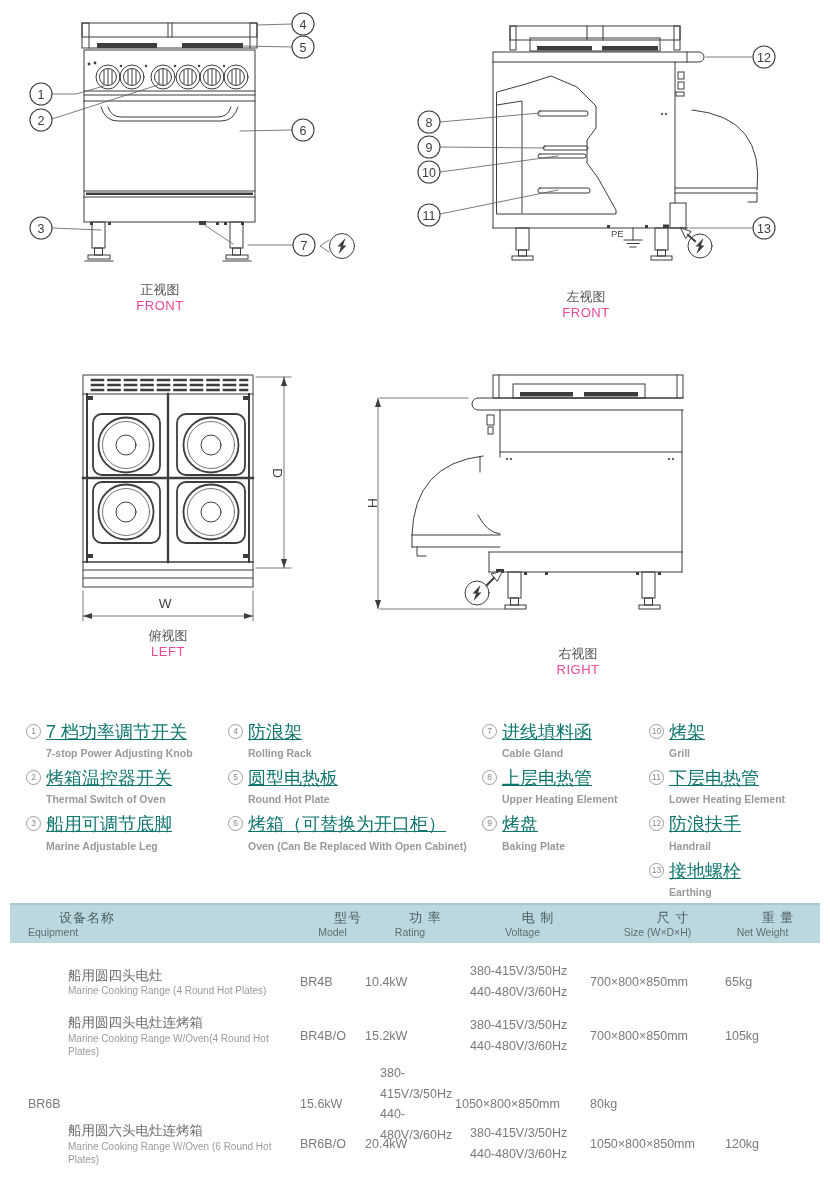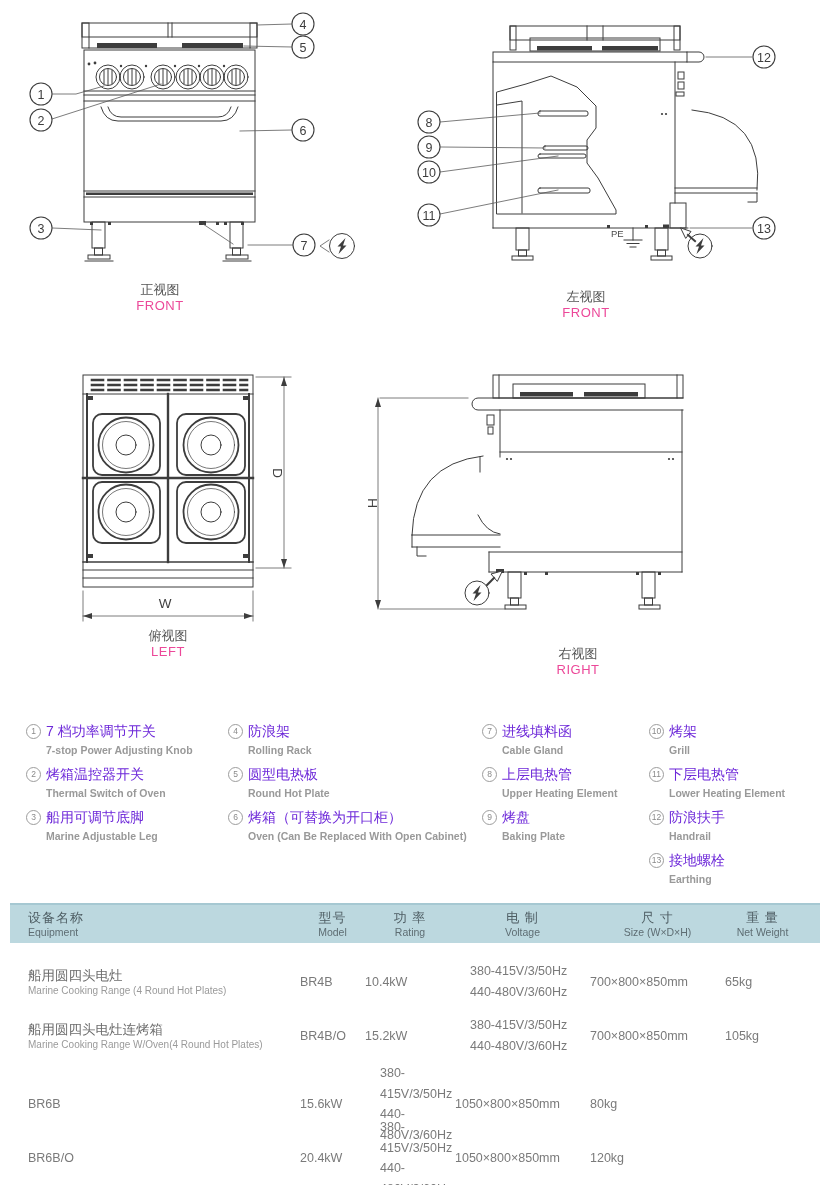--- a/index.html
+++ b/index.html
@@ -18,36 +18,36 @@
   .vent{stroke:#3d3d3d;stroke-width:2.6;stroke-dasharray:11,5.5;}
   
   .caption{position:absolute;width:120px;text-align:center;line-height:1.25;}
   .caption .zh{font-size:13px;color:#565656;}
   .caption .en{font-size:13px;color:#ec4899;letter-spacing:0.5px;}
   
   .legend-col{position:absolute;top:722px;}
   .lg-item{display:flex;margin-bottom:7px;white-space:nowrap;}
   .lg-num{flex:0 0 auto;width:13px;height:13px;margin:2px 5px 0 0;border:1px solid #9d9d9d;
           border-radius:50%;font-size:8.5px;line-height:13px;text-align:center;color:#8a8a8a;}
-  .lg-zh{font-size:14px;color:#6d28d9;line-height:1.18;}
+  .lg-zh{font-size:18px;color:#0f766e;line-height:1.18;text-decoration:underline;}
   .lg-en{font-size:10.5px;color:#999;line-height:1.3;font-weight:bold;}
   
   .spec-header{position:absolute;left:10px;top:903px;width:810px;height:40px;
                background:#bcd8df;border-top:2px solid #a6c8d2;box-sizing:border-box;
                display:grid;grid-template-columns:272px 65px 90px 135px 135px 75px;
                padding-left:18px;align-content:center;}
   .spec-header .hcell{text-align:center;line-height:1.2;}
   .spec-header .hcell.left{text-align:left;}
-  .spec-header .hzh{font-size:13px;color:#4e5d63;letter-spacing:1px;}
+  .spec-header .hzh{font-size:13px;color:#4e5d63;letter-spacing:1px;margin-left:31px;}
   .spec-header .hen{font-size:10.5px;color:#5e6d73;}
   .spec-rows{position:absolute;left:10px;top:943px;width:810px;padding-top:12px;}
   .spec-row{display:grid;grid-template-columns:272px 65px 90px 135px 135px 75px;
             padding-left:18px;height:54px;align-items:center;}
   .cell{text-align:left;font-size:12.5px;color:#7a7a7a;}
-  .cell.name{text-align:left;}
+  .cell.name{text-align:left;margin-left:40px;}
   .cell .nzh{font-size:13.5px;color:#6c6c6c;line-height:1.3;}
   .cell .nen{font-size:10px;color:#9a9a9a;line-height:1.3;}
   .cell.volt{text-align:left;padding-left:15px;line-height:1.65;}
 </style>
 </head>
 <body>
 
 <div id="page">
 
   <svg class="drawings" width="830" height="700" viewBox="0 0 830 700">
@@ -516,20 +516,24 @@
       <div class="cell">BR6B</div>
       <div class="cell">15.6kW</div>
       <div class="cell volt">
         <div>380-415V/3/50Hz</div>
         <div>440-480V/3/60Hz</div>
       </div>
       <div class="cell">1050×800×850mm</div>
       <div class="cell">80kg</div>
     </div>
     <div class="spec-row">
+      <div class="cell name">
+        <div class="nzh">船用圆六头电灶连烤箱</div>
+        <div class="nen">Marine Cooking Range W/Oven (6 Round Hot Plates)</div>
+      </div>
       <div class="cell">BR6B/O</div>
       <div class="cell">20.4kW</div>
       <div class="cell volt">
         <div>380-415V/3/50Hz</div>
         <div>440-480V/3/60Hz</div>
       </div>
       <div class="cell">1050×800×850mm</div>
       <div class="cell">120kg</div>
     </div>
   </div>

